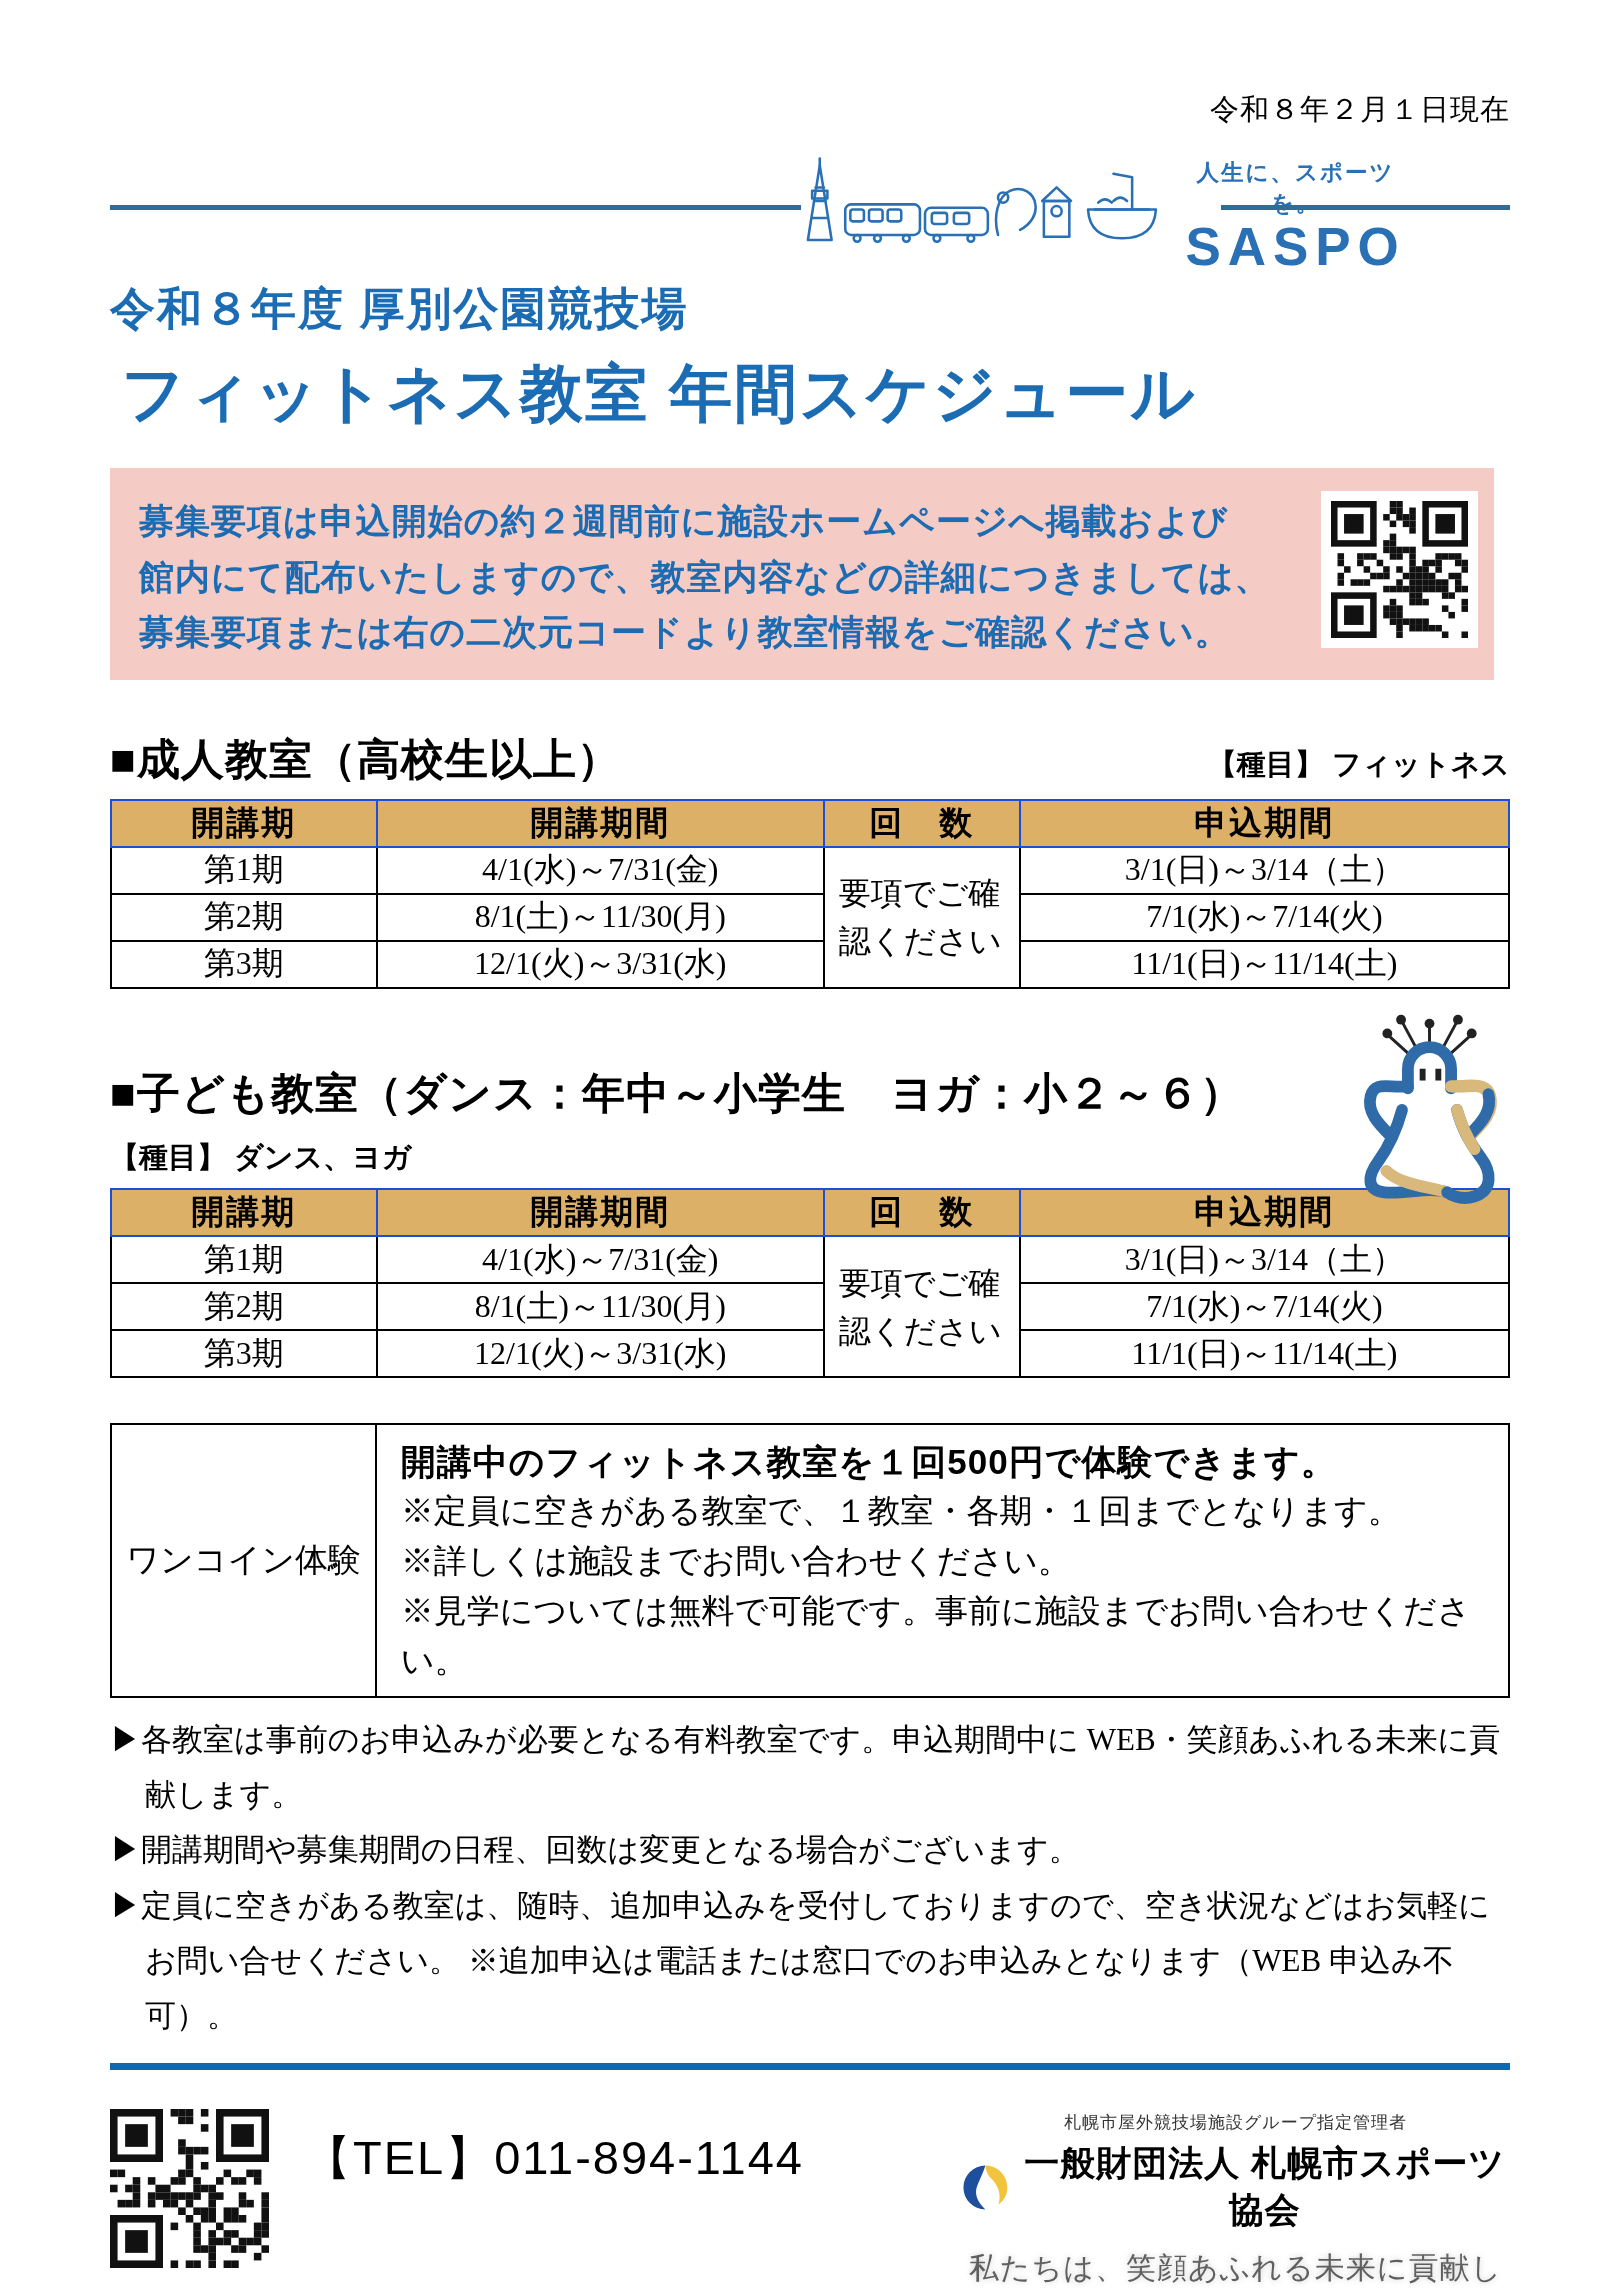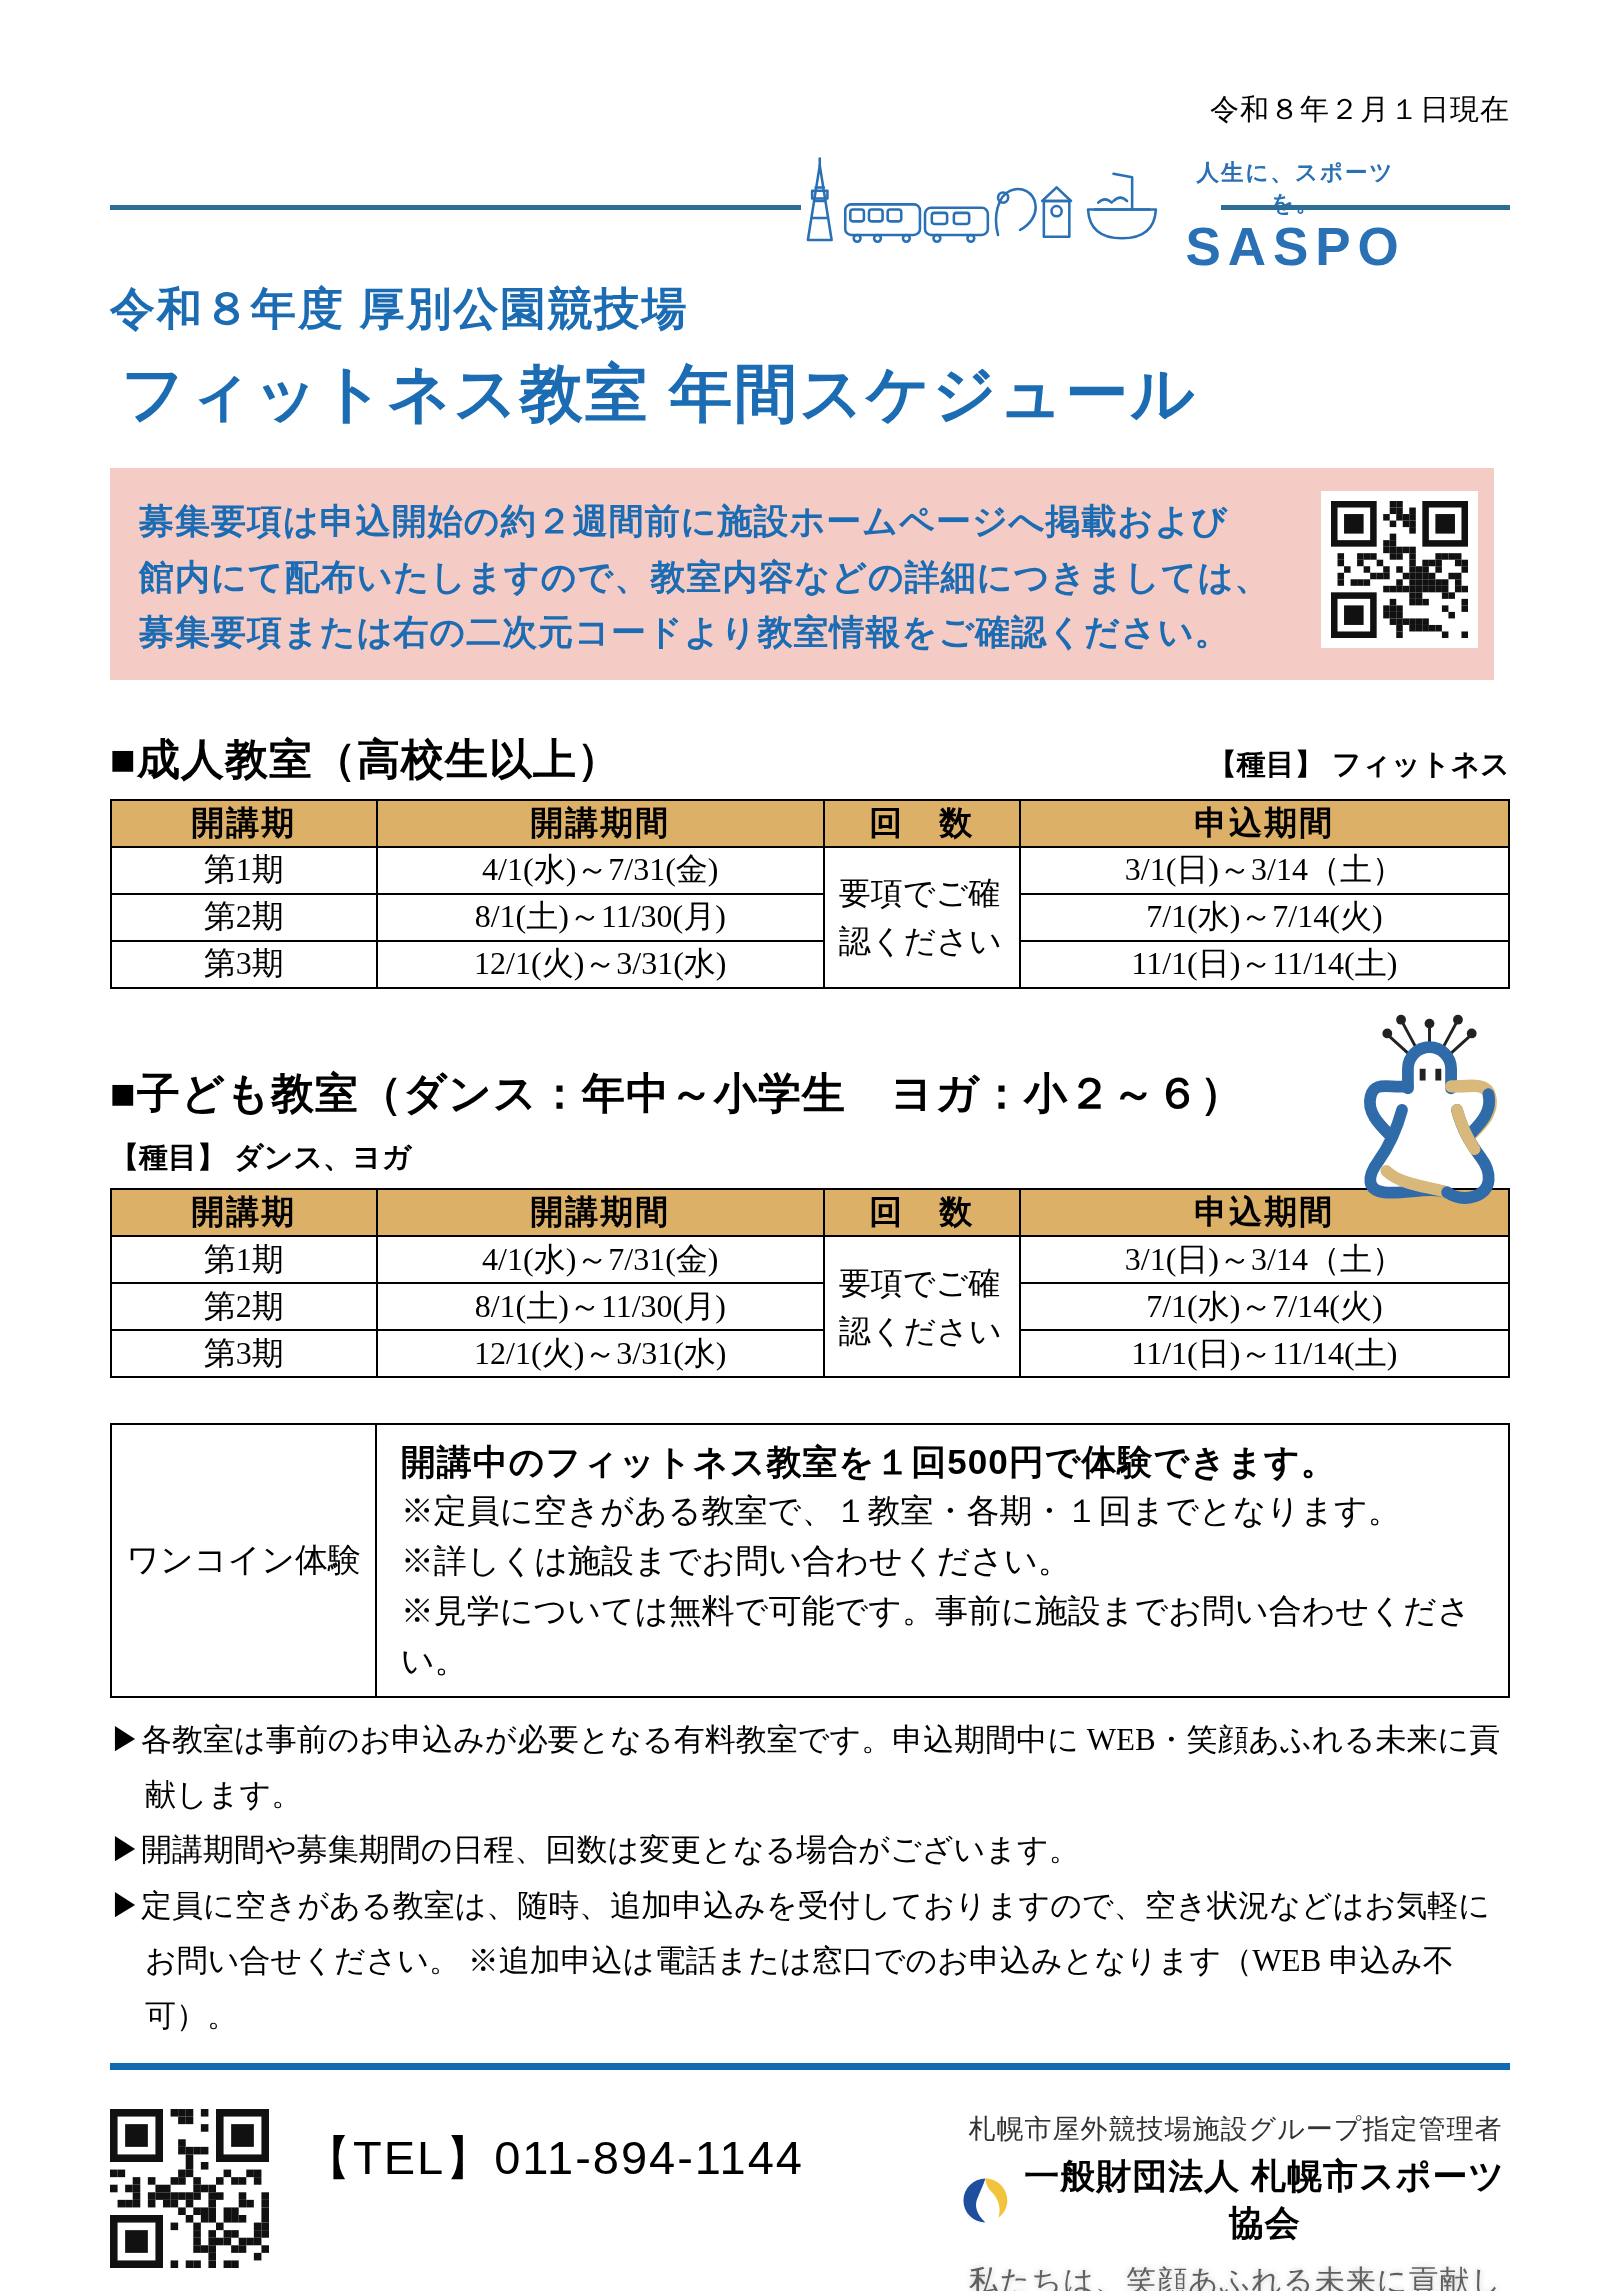--- a/index.html
+++ b/index.html
@@ -36,21 +36,21 @@
   .kids-head { margin-top:76px; }
   .sect-title { font-size:43px; font-weight:bold; letter-spacing:1px; }
   .sect-cat { font-size:29px; font-weight:bold; padding-bottom:3.9px; }
   .kids-cat-line { margin-top:15.7px; font-size:29px; font-weight:bold; }
 
   
   table.sched { width:100%; border-collapse:collapse; border:2.9px solid #000; margin-top:9.8px;
                 table-layout:fixed; }
   table.sched col.c1{width:19%;} table.sched col.c2{width:32%;}
   table.sched col.c3{width:14%;} table.sched col.c4{width:35%;}
-  table.sched th { background:#dcb167; border:2px solid #000000; font-size:33px; font-weight:bold;
+  table.sched th { background:#dcb167; border:2px solid #1d4ed8; font-size:33px; font-weight:bold;
                    height:45px; letter-spacing:2px; }
   table.sched td { border:2px solid #000; font-size:32px; text-align:center; height:47px;
                    font-family:"Liberation Serif", serif; }
   table.sched td.count-cell { font-size:32px; line-height:1.5; word-break:break-all;
                    padding:0 13.7px; text-align:left;border-radius:16px; }
 
   .kids-section { position:relative;margin-top:13px; }
   .mascot { position:absolute; right:-3.9px; top:-61px; width:169px; height:208px; z-index:2; }
 
   
@@ -68,21 +68,21 @@
                  padding-left:35px; text-indent:-35px; }
 
   
   .divider { margin-top:19.6px; height:7.8px; background:#0f6ab4; width:100%; }
   .contact { display:flex; margin-top:39px; align-items:flex-start; }
   .contact-qr { width:159px; height:159px; background:#fff; flex:0 0 auto; }
   .contact-left-text { margin-left:35px; }
   .facility-name { font-size:53px; font-weight:bold; letter-spacing:2.9px; }
   .facility-tel { margin-top:17.6px; font-size:47px; letter-spacing:2px; }
   .contact-right { margin-left:auto; width:549px; text-align:center; padding-top:2px; }
-  .manager-caption { font-size:27px; color:#333; letter-spacing:1px; }
+  .manager-caption { font-size:17px; color:#333; letter-spacing:1px; }
   .org-row { display:flex; align-items:center; justify-content:center; margin-top:5.9px; gap:9.8px; }
   .org-name { font-size:35px; font-weight:bold; letter-spacing:1px; }
   .slogan { margin-top:13.7px; font-size:30px; color:#5f5f5f; text-shadow:0 0 5.9px #c9c9c9;
             font-family:"Liberation Serif", serif; letter-spacing:1px; }
 </style>
 </head>
 <body>
 
 <svg width="0" height="0" style="position:absolute">
   <defs>

